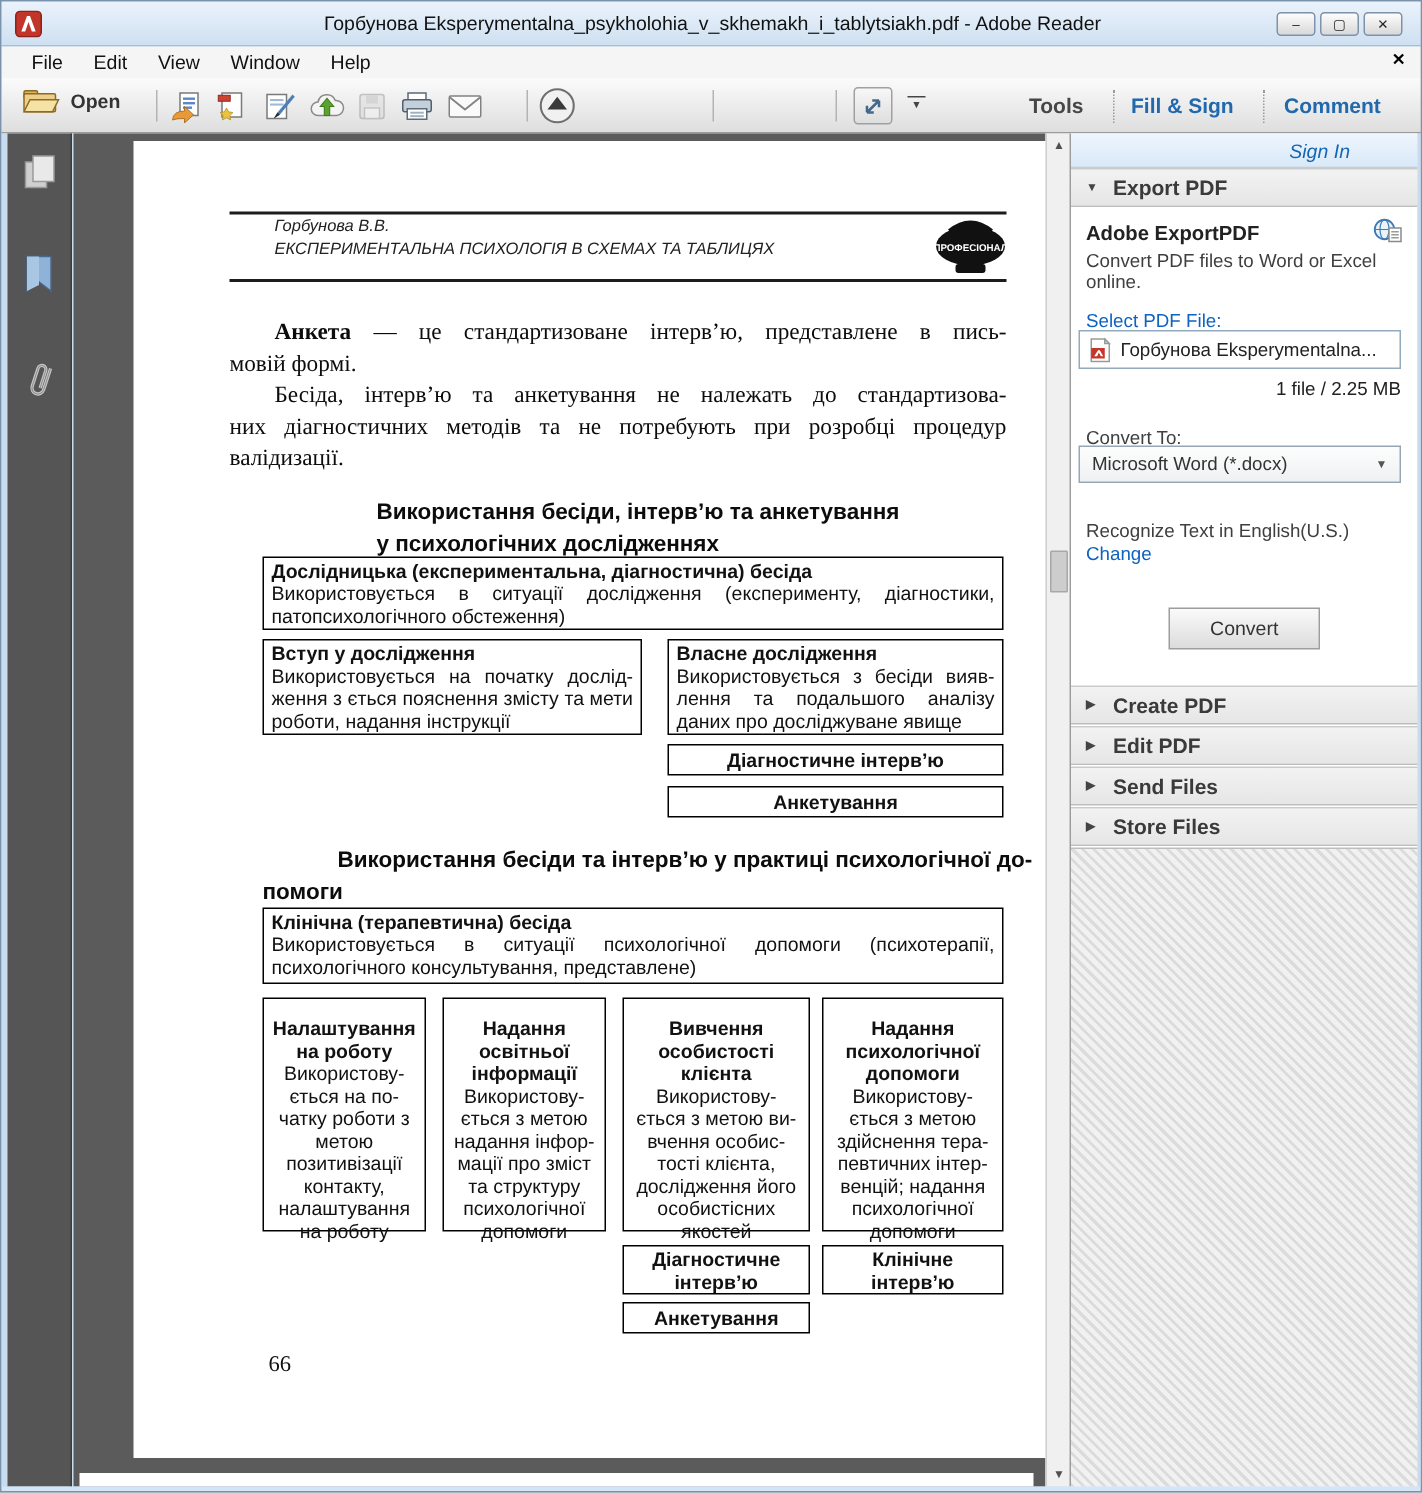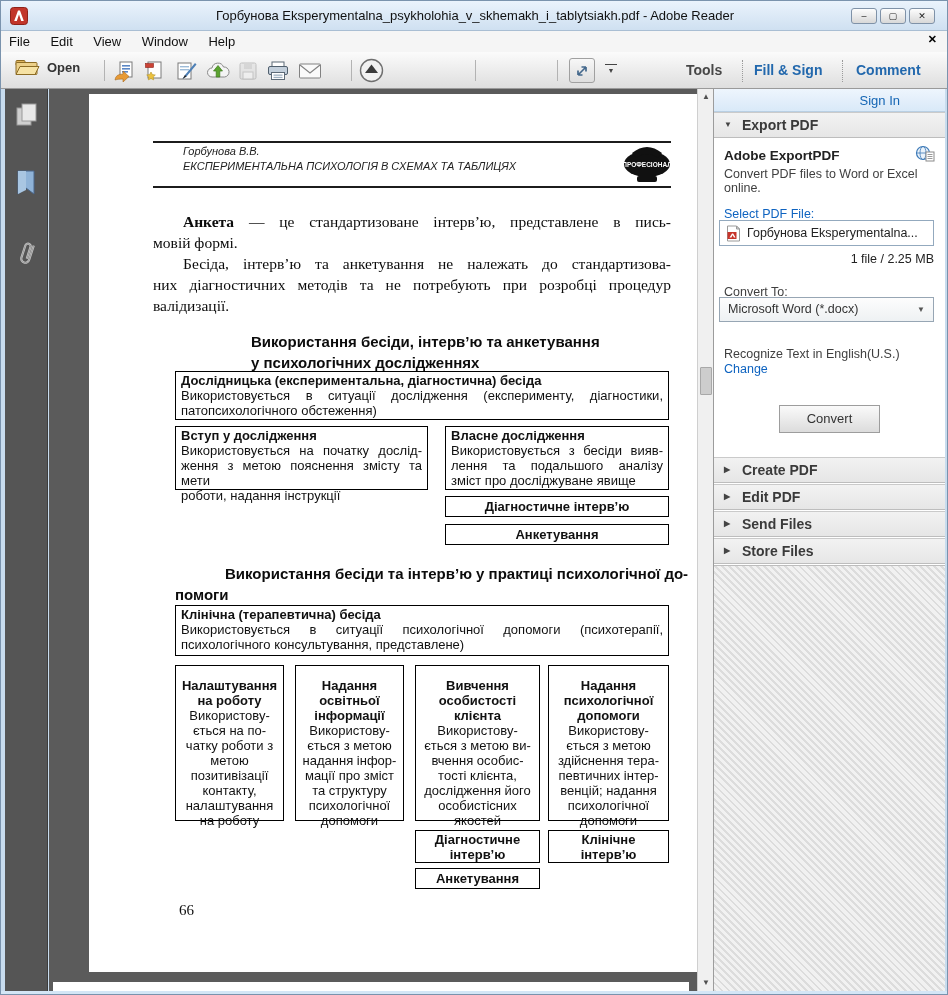--- a/index.html
+++ b/index.html
@@ -61,21 +61,21 @@
   .varrow { position:absolute; left:0; width:16px; height:16px; font-size:8px; color:#505050;
             text-align:center; line-height:16px; }
   .vthumb { position:absolute; left:2px; top:278px; width:12px; height:28px; background:#cdcdcd;
             border:1px solid #a8a8a8; border-radius:1px; }
 
   
   .panel { position:absolute; left:712px; top:0; width:232px; height:902px; background:#fff;
            border-left:1px solid #9c9c9c; }
   .signin-bar { position:absolute; left:0; top:0; width:231px; height:23px;
                 background:linear-gradient(#eef5fd,#d9e9f8); border-bottom:1px solid #b9cfe3; }
-  .signin-bar .lnk { position:absolute; right:45px; top:4px; font-size:13px; color:#1465b4; }
+  .signin-bar .lnk { position:absolute; right:45px; top:4px; font-size:13px; color:#1465b4;font-style:italic; }
   .sec-head { position:absolute; left:0; width:231px; height:26px;
               background:linear-gradient(#f2f2f2,#e6e6e6); border-top:1px solid #cacaca;
               border-bottom:1px solid #bdbdbd; font-weight:bold; color:#3a3a3a; font-size:14px; }
   .sec-head .tri { position:absolute; left:10px; top:7px; font-size:8px; color:#444; }
   .sec-head .txt { position:absolute; left:28px; top:4px; }
   .ptxt { position:absolute; font-size:12.5px; color:#3f3f3f; }
   .plink { color:#0e63c0; }
   .file-box { position:absolute; left:5px; top:131px; width:215px; height:26px; background:#fff;
               border:1px solid #93a9be; display:flex; align-items:center; gap:6px; padding-left:6px;
               font-size:12.5px; color:#222; }
@@ -132,21 +132,21 @@
     </span>
     <div class="title">Горбунова Eksperymentalna_psykholohia_v_skhemakh_i_tablytsiakh.pdf - Adobe Reader</div>
     <div class="winbtns">
       <div class="winbtn">–</div>
       <div class="winbtn">▢</div>
       <div class="winbtn">✕</div>
     </div>
   </div>
 
   <div class="menubar">
-    <span class="mitem" style="margin-left:0">File</span>
+    <span class="mitem" style="margin-left:12px">File</span>
     <span class="mitem">Edit</span>
     <span class="mitem">View</span>
     <span class="mitem">Window</span>
     <span class="mitem">Help</span>
     <span class="doc-close">✕</span>
   </div>
 
   <div class="toolbar">
     <div class="open-btn">
       <span>
@@ -324,30 +324,30 @@
           <div>
               <div class="jl">Використовується в ситуації дослідження (експерименту, діагностики,</div>
               <div>патопсихологічного обстеження)</div>
             </div>
         </div>
 
         <div class="dbox" style="left:86px; top:332px; width:253px; height:64px">
           <div class="ttl">Вступ у дослідження</div>
           <div>
               <div class="jl">Використовується на початку дослід-</div>
-              <div class="jl">ження з метою пояснення змісту та мети</div>
+              <div class="jl">ження з ється пояснення змісту та мети</div>
               <div>роботи, надання інструкції</div>
             </div>
         </div>
         <div class="dbox" style="left:356px; top:332px; width:224px; height:64px">
           <div class="ttl">Власне дослідження</div>
           <div>
               <div class="jl">Використовується з бесіди вияв-</div>
               <div class="jl">лення та подальшого аналізу</div>
-              <div>зміст про досліджуване явище</div>
+              <div>даних про досліджуване явище</div>
             </div>
         </div>
 
         <div class="dbox lblbox" style="left:356px; top:402px; width:224px; height:21px">Діагностичне інтерв’ю</div>
         <div class="dbox lblbox" style="left:356px; top:430px; width:224px; height:21px">Анкетування</div>
 
         <div class="hd" style="left:136px; top:471px">Використання бесіди та інтерв’ю у практиці психологічної до-</div>
         <div class="hd" style="left:86px; top:492px">помоги</div>
 
         <div class="dbox" style="left:86px; top:511px; width:494px; height:51px">

